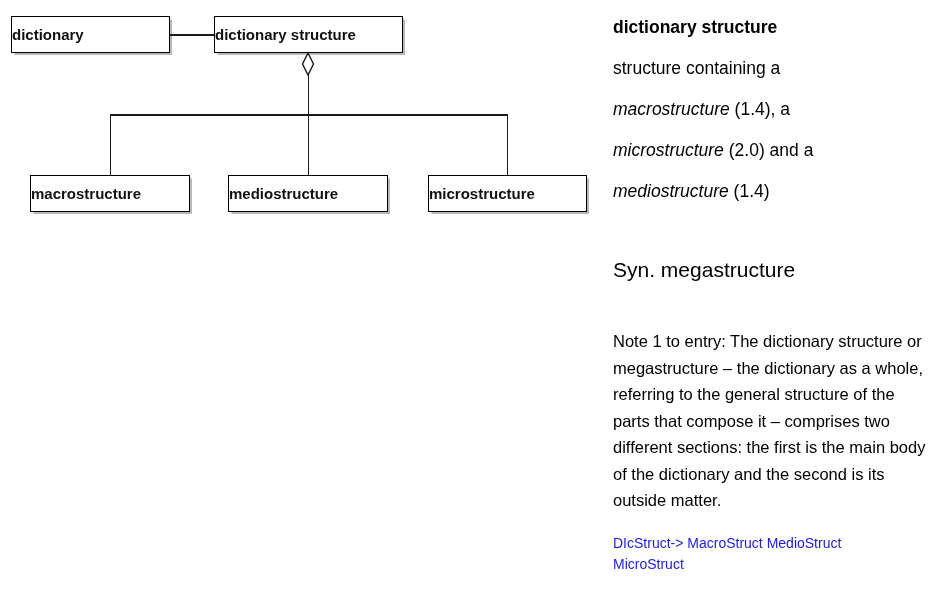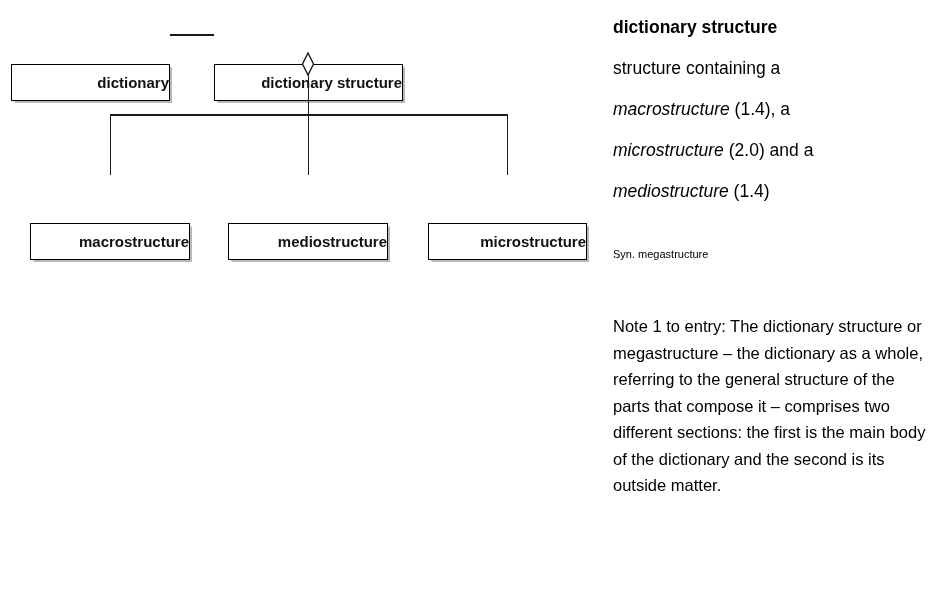--- a/index.html
+++ b/index.html
@@ -4,41 +4,41 @@
 <style>
   html,body{margin:0;padding:0;background:#fff;}
   .screen{
     position:relative;width:946px;height:610px;background:#ffffff;overflow:hidden;
     font-family:"Liberation Sans","DejaVu Sans",sans-serif;color:#111;
   }
   
   .node{
     position:absolute;background:#ffffff;border:1.5px solid #000;
     box-shadow:1.5px 1.5px 1px rgba(0,0,0,0.28);
-    display:flex;align-items:center;justify-content:flex-end;
-    font-weight:bold;font-size:15px;color:#111;box-sizing:border-box;margin-top:48px;
+    display:flex;align-items:center;justify-content:flex-start;
+    font-weight:bold;font-size:15px;color:#111;box-sizing:border-box;
   }
   .n-dictionary{left:11px;top:16px;width:159px;height:37px;}
   .n-dictstruct{left:214px;top:16px;width:189px;height:37px;}
   .n-macro{left:30px;top:175px;width:160px;height:37px;}
   .n-medio{left:228px;top:175px;width:160px;height:37px;}
   .n-micro{left:428px;top:175px;width:159px;height:37px;}
   .edge{position:absolute;background:#1a1a1a;}
   .e-top{left:170px;top:34px;width:44px;height:1.5px;}
   .e-vmain{left:307.5px;top:75px;width:1.5px;height:100px;}
   .e-bus{left:110px;top:114px;width:398px;height:1.5px;}
   .e-vleft{left:109.5px;top:114px;width:1.5px;height:61px;}
   .e-vright{left:506.5px;top:114px;width:1.5px;height:61px;}
   .diamond{position:absolute;left:301px;top:52px;}
   
   .panel{position:absolute;left:613px;top:13px;width:333px;}
   .term{font-weight:bold;font-size:17.5px;line-height:29px;color:#000;}
   .defline{font-size:17.5px;line-height:29px;color:#000;margin-top:12px;}
   .defline i{font-style:italic;}
-  .syn{margin-top:34px;font-size:11px;line-height:29px;color:#000;}
+  .syn{margin-top:49px;font-size:21px;line-height:29px;color:#000;}
   .notes{margin-top:44px;width:314px;font-size:16.5px;line-height:26.5px;color:#000;}
   .code{
     margin-top:19px;width:262px;font-size:14px;line-height:21px;color:#1c1cd9;
   }
 </style>
 </head>
 <body>
 
 <div class="screen">
 
@@ -75,15 +75,16 @@
     <div class="defline"><i>macrostructure</i><span> (1.4), a</span></div>
     <div class="defline"><i>microstructure</i><span> (2.0) and a</span></div>
     <div class="defline"><i>mediostructure</i><span> (1.4)</span></div>
 
     <div class="syn">Syn. megastructure</div>
 
     <div class="notes">
       <div>Note 1 to entry: The dictionary structure or megastructure – the dictionary as a whole, referring to the general structure of the parts that compose it – comprises two different sections: the first is the main body of the dictionary and the second is its outside matter.</div>
     </div>
 
+    <div class="code">DIcStruct-&gt; MacroStruct MedioStruct MicroStruct</div>
   </div>
 
 </div>
 
 </body></html>

